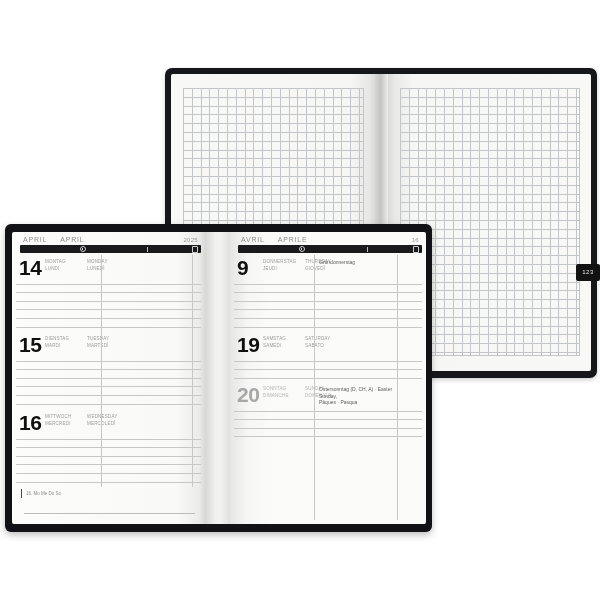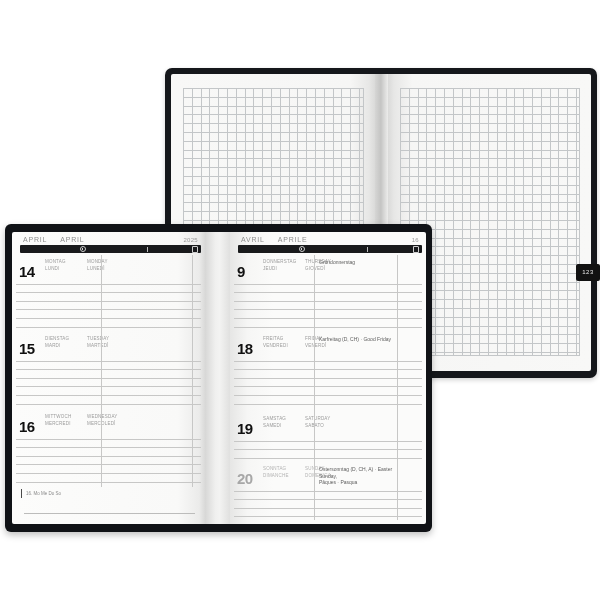--- a/index.html
+++ b/index.html
@@ -36,21 +36,21 @@
   .pl-header .hdr-right{position:absolute;right:0;top:1px;font-size:6px;letter-spacing:.3px;color:#9a9a9a;}
 
   .pl-bar{position:absolute;top:13px;left:8px;right:4px;height:8px;background:#191a1c;border-radius:1px;}
   .bar-clock{position:absolute;left:33%;top:1px;width:4px;height:4px;border:1px solid #cfcfcf;border-radius:50%;}
   .bar-clock::after{content:"";position:absolute;left:1.5px;top:0.5px;width:1px;height:2px;background:#cfcfcf;}
   .bar-tick{position:absolute;left:70%;top:1.5px;width:1px;height:5px;background:#bdbdbd;}
   .bar-note{position:absolute;right:3px;top:1px;width:4px;height:5px;border:1px solid #cfcfcf;border-radius:0 1px 0 0;}
 
   .pl-days{position:absolute;top:23px;left:0;right:0;}
   .day-block{position:relative;}
-  .day-num{position:absolute;left:7px;top:8px;font-size:15px;font-weight:700;color:#101010;letter-spacing:-0.5px;}
+  .day-num{position:absolute;left:7px;top:1px;font-size:21px;font-weight:700;color:#101010;letter-spacing:-0.5px;}
   .day-names{position:absolute;left:33px;top:4px;display:grid;grid-template-columns:42px 44px;
              grid-auto-rows:7px;font-size:4.5px;line-height:6px;color:#9b9b9b;letter-spacing:.2px;}
   .day-holiday{position:absolute;left:89px;top:4px;right:32px;font-size:5px;line-height:6.5px;color:#5e5e5e;}
   .day-lines{position:absolute;left:4px;right:4px;top:21px;bottom:0;
              background:repeating-linear-gradient(to bottom,transparent 0,transparent 7.6px,#c7c7c6 7.6px,#c7c7c6 8.6px);}
   .muted .day-num{color:#a7a7a7;text-align:center;}
   .muted .dn{color:#b3b3b3;}
 
   .vrule{position:absolute;width:1px;background:#c7c7c6;top:23px;}
   .pl-left .v1{left:89px;height:232px;}
@@ -153,33 +153,20 @@
                 <span class="dn">DONNERSTAG</span>
                 <span class="dn">THURSDAY</span>
                 <span class="dn">JEUDI</span>
                 <span class="dn">GIOVEDÌ</span>
               </div>
               <div class="day-holiday">
                 <div class="holiday-line">Gründonnerstag</div>
               </div>
               <div class="day-lines"></div>
             </div>
-            <div class="day-block" style="height: 80px;">
-              <div class="day-num">18</div>
-              <div class="day-names">
-                <span class="dn">FREITAG</span>
-                <span class="dn">FRIDAY</span>
-                <span class="dn">VENDREDI</span>
-                <span class="dn">VENERDÌ</span>
-              </div>
-              <div class="day-holiday">
-                <div class="holiday-line">Karfreitag (D, CH) · Good Friday</div>
-              </div>
-              <div class="day-lines"></div>
-            </div>
             <div class="day-block" style="height: 50px;">
               <div class="day-num">19</div>
               <div class="day-names">
                 <span class="dn">SAMSTAG</span>
                 <span class="dn">SATURDAY</span>
                 <span class="dn">SAMEDI</span>
                 <span class="dn">SABATO</span>
               </div>
               <div class="day-lines"></div>
             </div>

